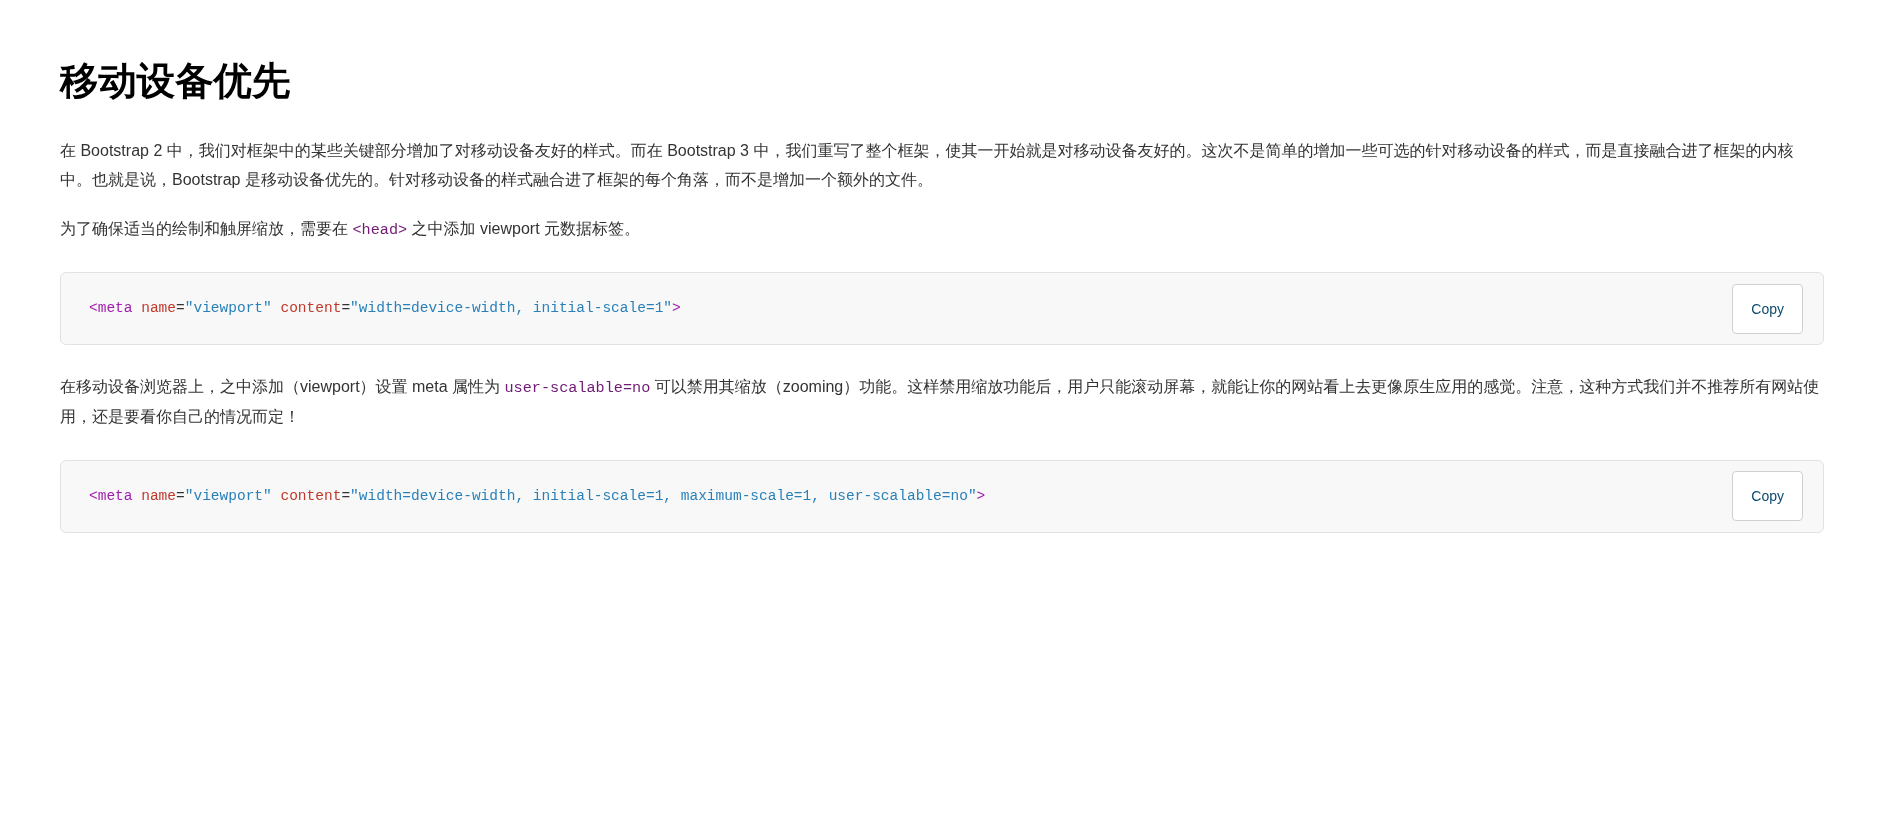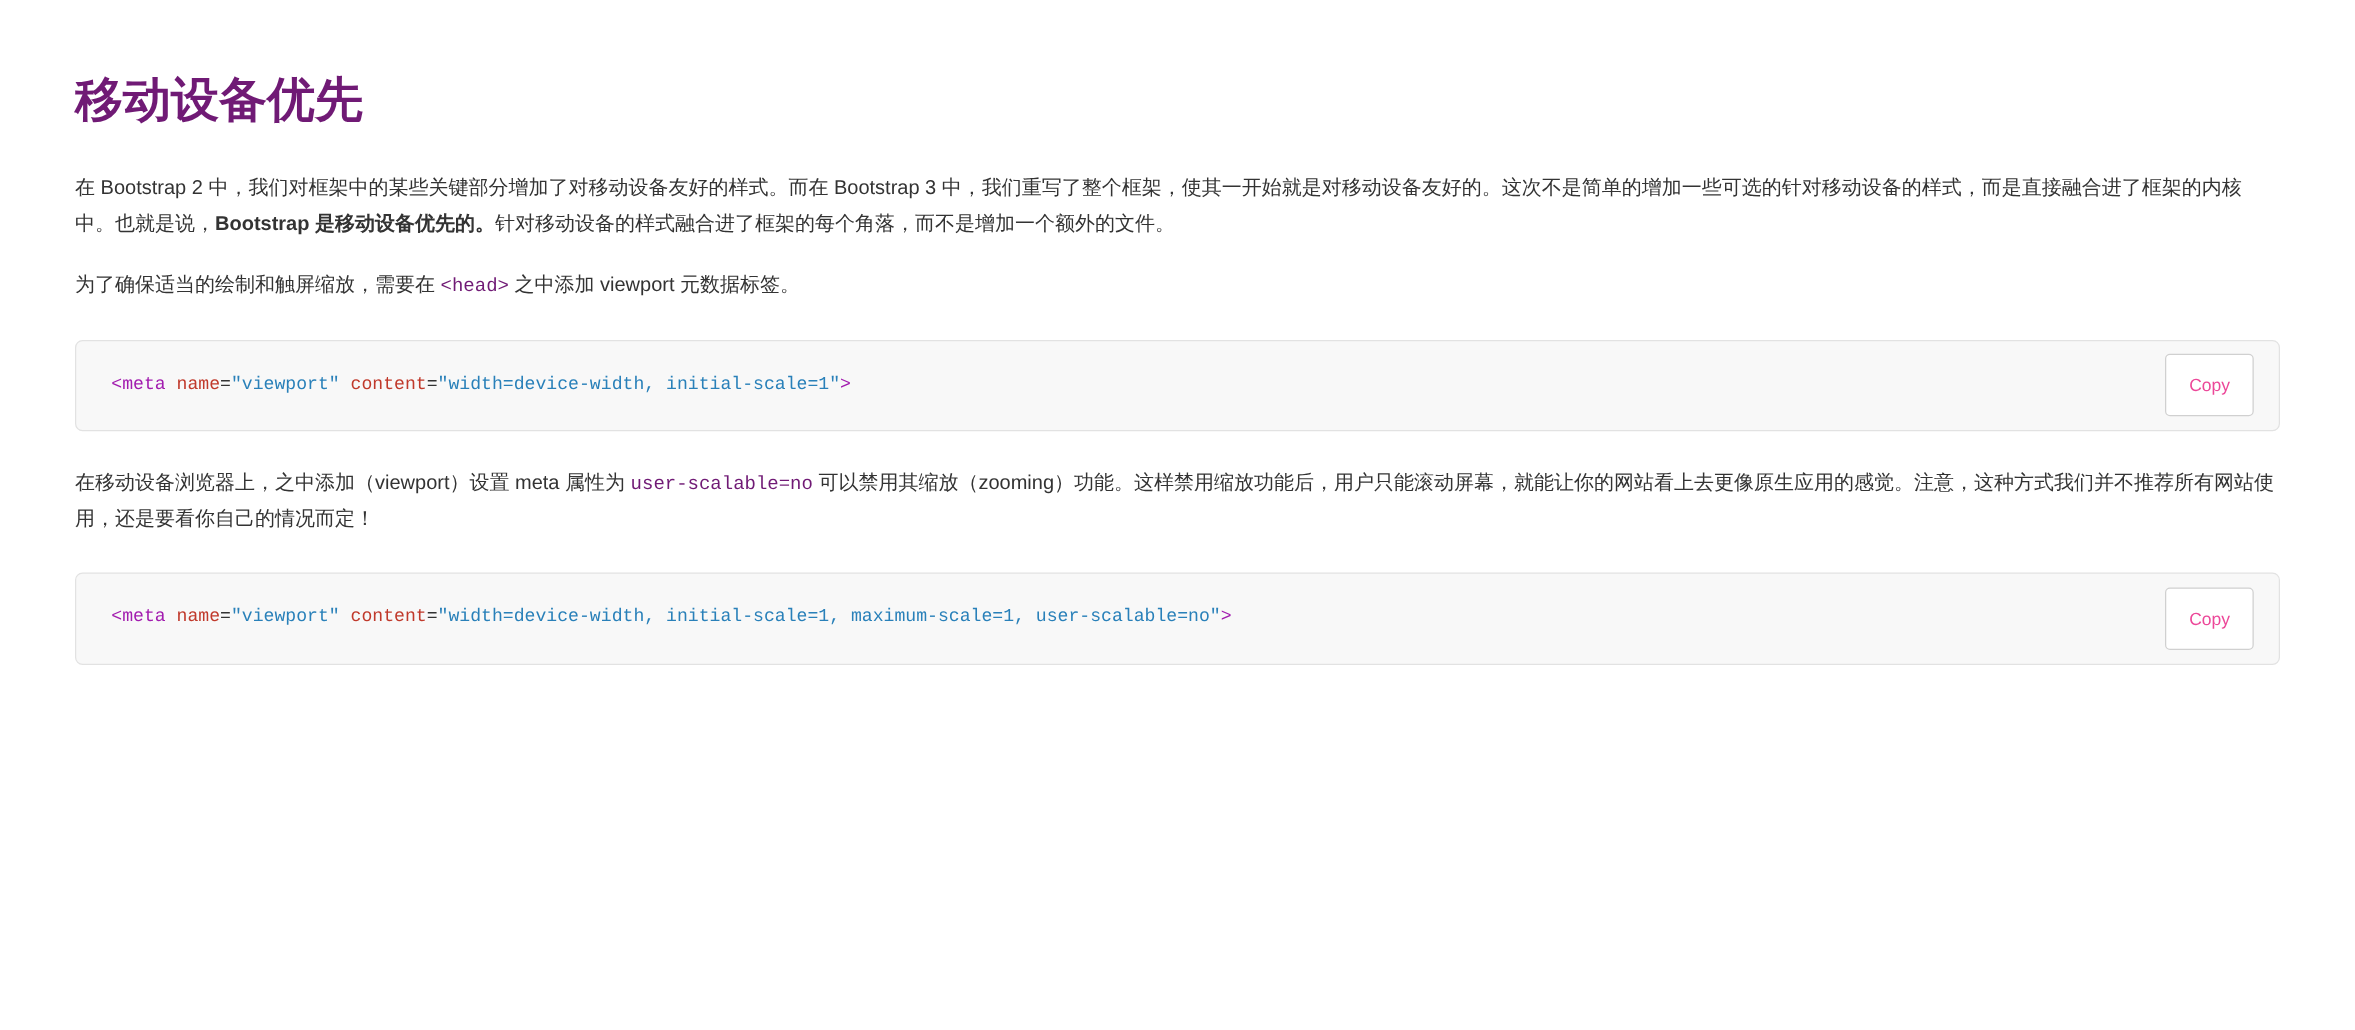--- a/index.html
+++ b/index.html
@@ -14,33 +14,33 @@
       color: #333333;
       font-size: 16px;
       line-height: 1.7;
       padding: 48px 60px;
       max-width: 1884px;
     }
 
     h1 {
       font-size: 2.4em;
       font-weight: 700;
-      color: #701a75;
+      color: #000000;
       margin-bottom: 24px;
     }
 
     .paragraph {
       margin-bottom: 20px;
       font-size: 16px;
       line-height: 1.8;
       color: #333;
     }
 
     .paragraph b {
-      font-weight: 700;
+      font-weight: 400;
     }
 
     .inline-code {
       color: #701a75;
       font-family: "SFMono-Regular", Consolas, "Liberation Mono", Menlo, monospace;
       font-size: 0.95em;
     }
 
     .inline-bold {
       font-weight: 400;
@@ -80,21 +80,21 @@
     .copy-btn {
       position: absolute;
       top: 50%;
       right: 20px;
       transform: translateY(-50%);
       background: #ffffff;
       border: 1px solid #d0d0d0;
       border-radius: 4px;
       padding: 16px 18px;
       font-size: 14px;
-      color: #ec4899;
+      color: #0c4a6e;
       cursor: pointer;
       white-space: nowrap;
     }
 
     .user-scalable-code {
       padding-bottom: 24px;
     }
   </style>
 </head>
 <body>

